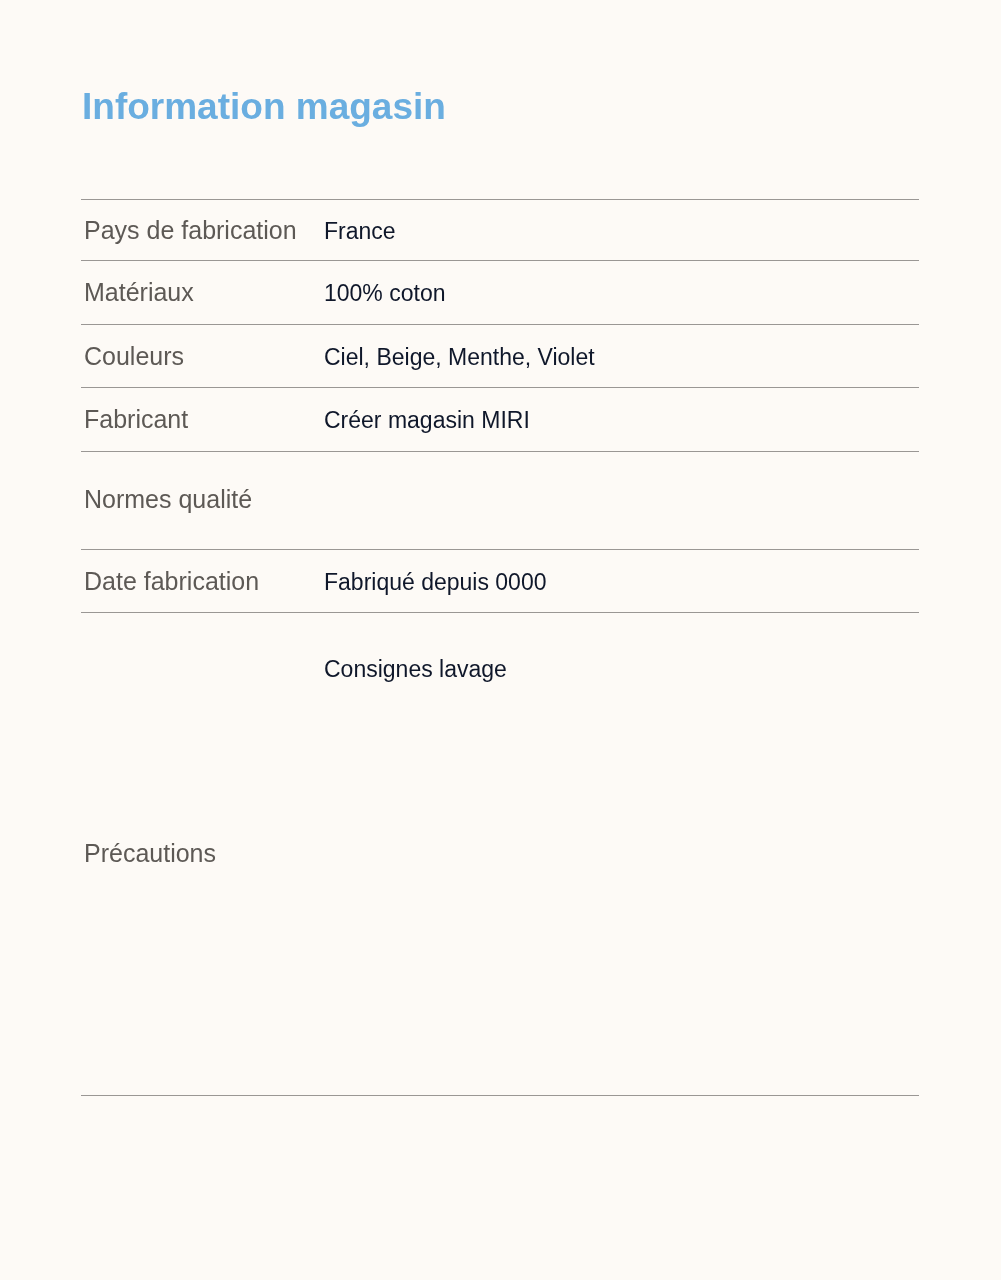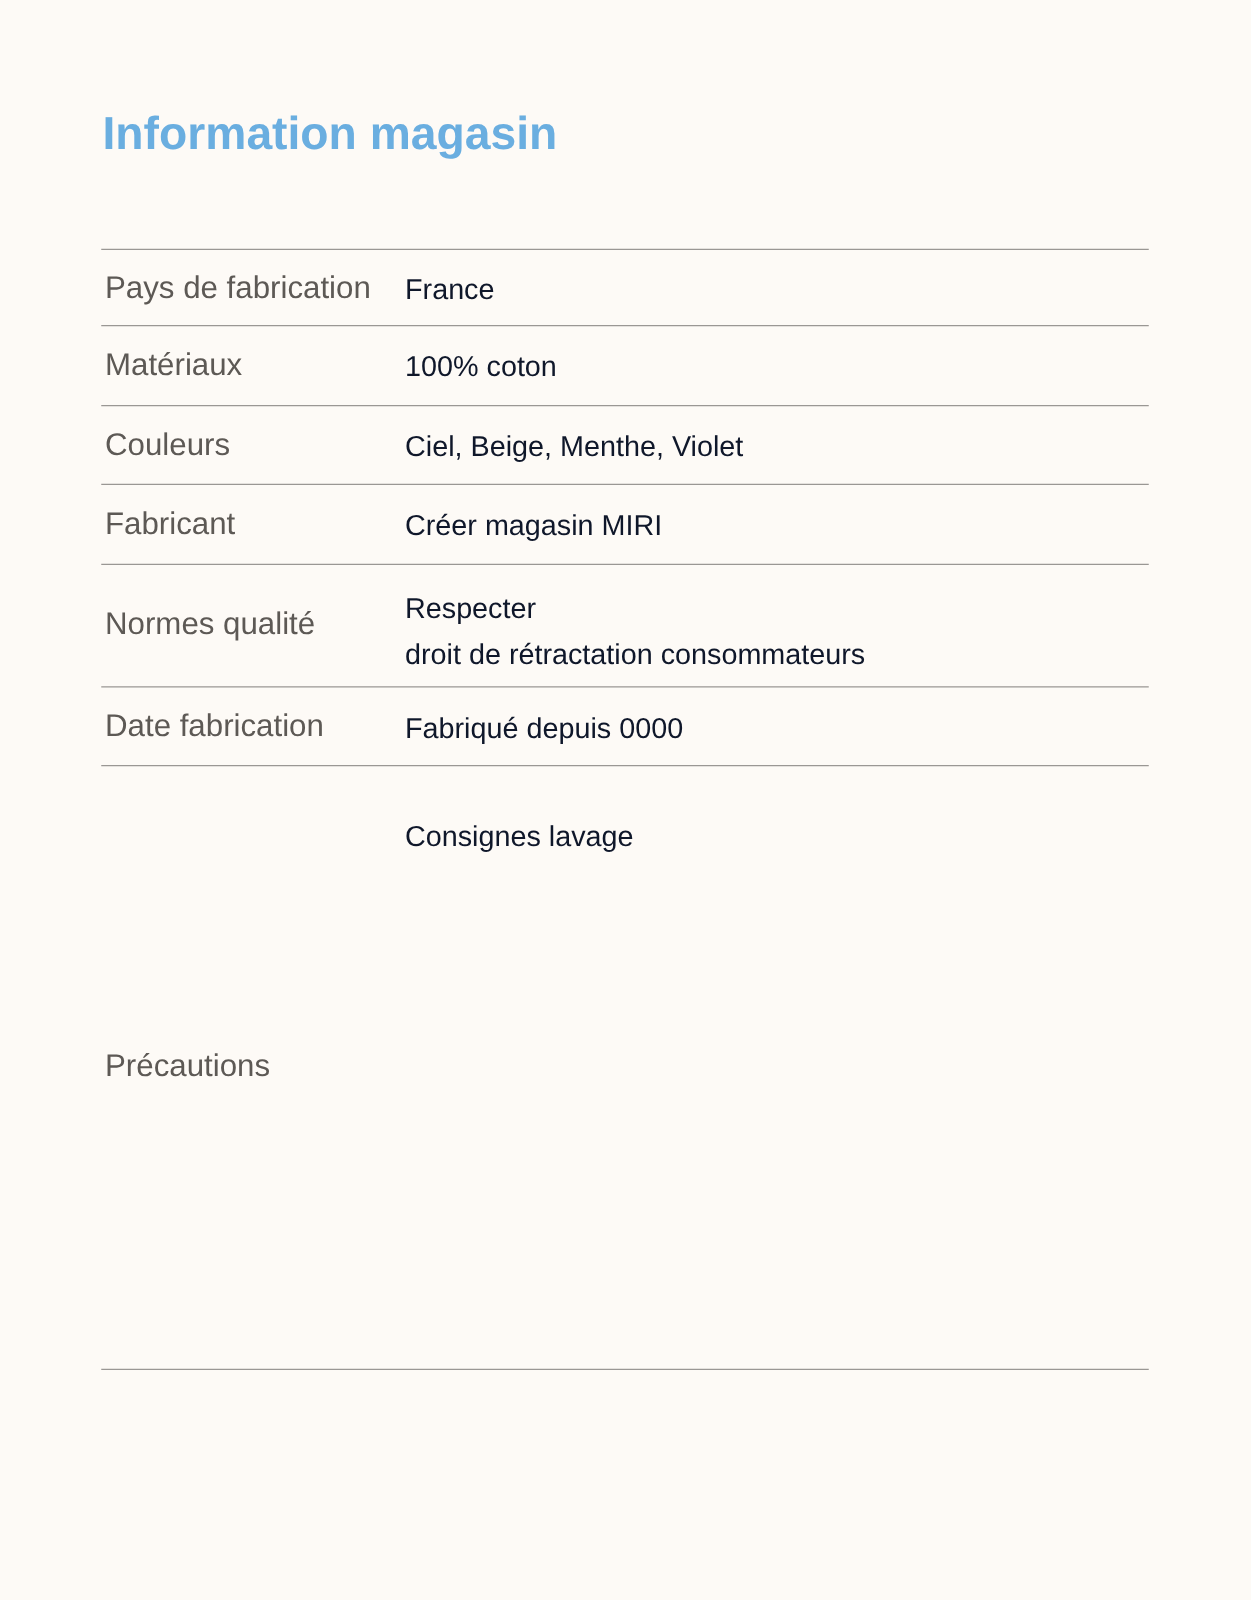--- a/index.html
+++ b/index.html
@@ -88,24 +88,20 @@
 
 
     <div class="row" style="height:64px;">
       <span class="label" style="top:17px;">Fabricant</span>
       <span class="value" style="top:19px;">Créer magasin MIRI</span>
     </div>
 
 
     <div class="row" style="height:98px;">
       <span class="label" style="top:33px;">Normes qualité</span>
-      <span class="value" style="top:16px; line-height:37px;">
-        <span class="line">Respecter</span>
-        <span class="line">droit de rétractation consommateurs</span>
-      </span>
     </div>
 
     <div class="row" style="height:63px;">
       <span class="label" style="top:17px;">Date fabrication</span>
       <span class="value" style="top:19px;text-align:center;">Fabriqué depuis 0000</span>
     </div>
 
     <div class="row" style="height:483px;">
       <span class="label" style="top:226px;">Précautions</span>
       <span class="value" style="top:43px;">Consignes lavage</span>

